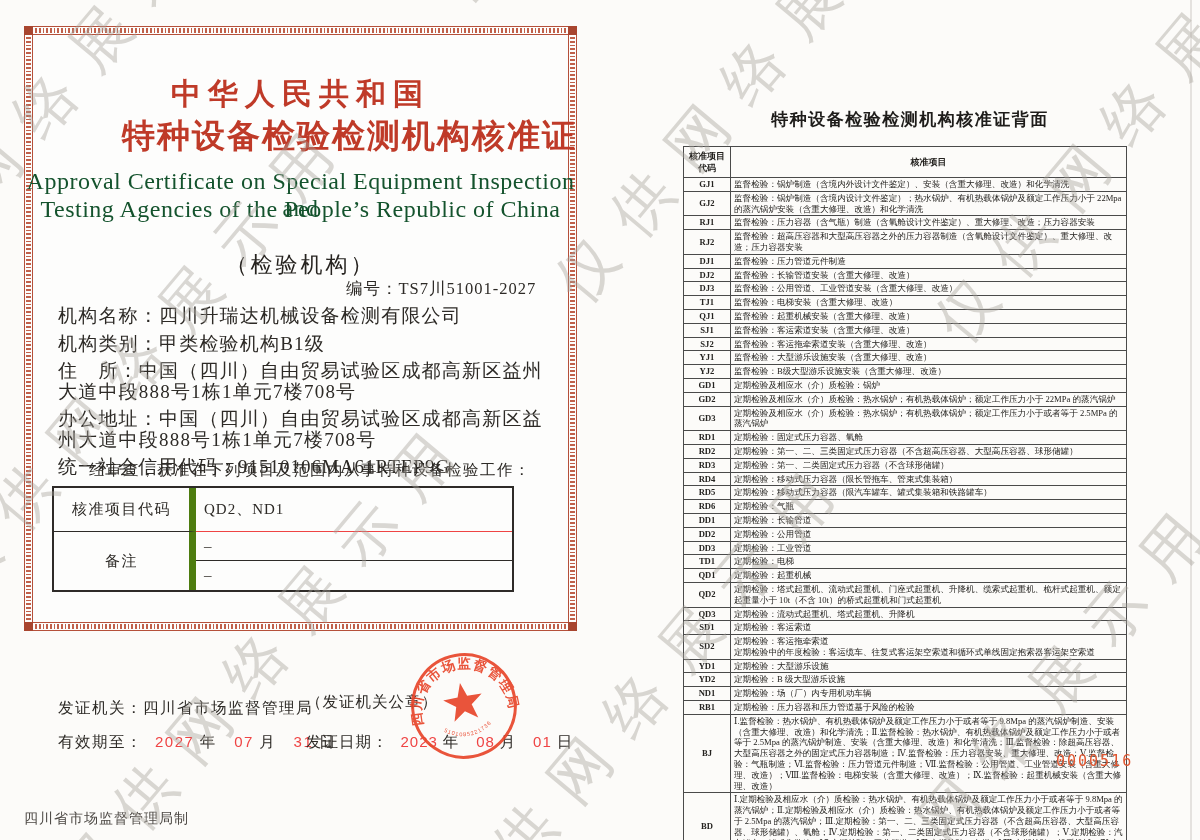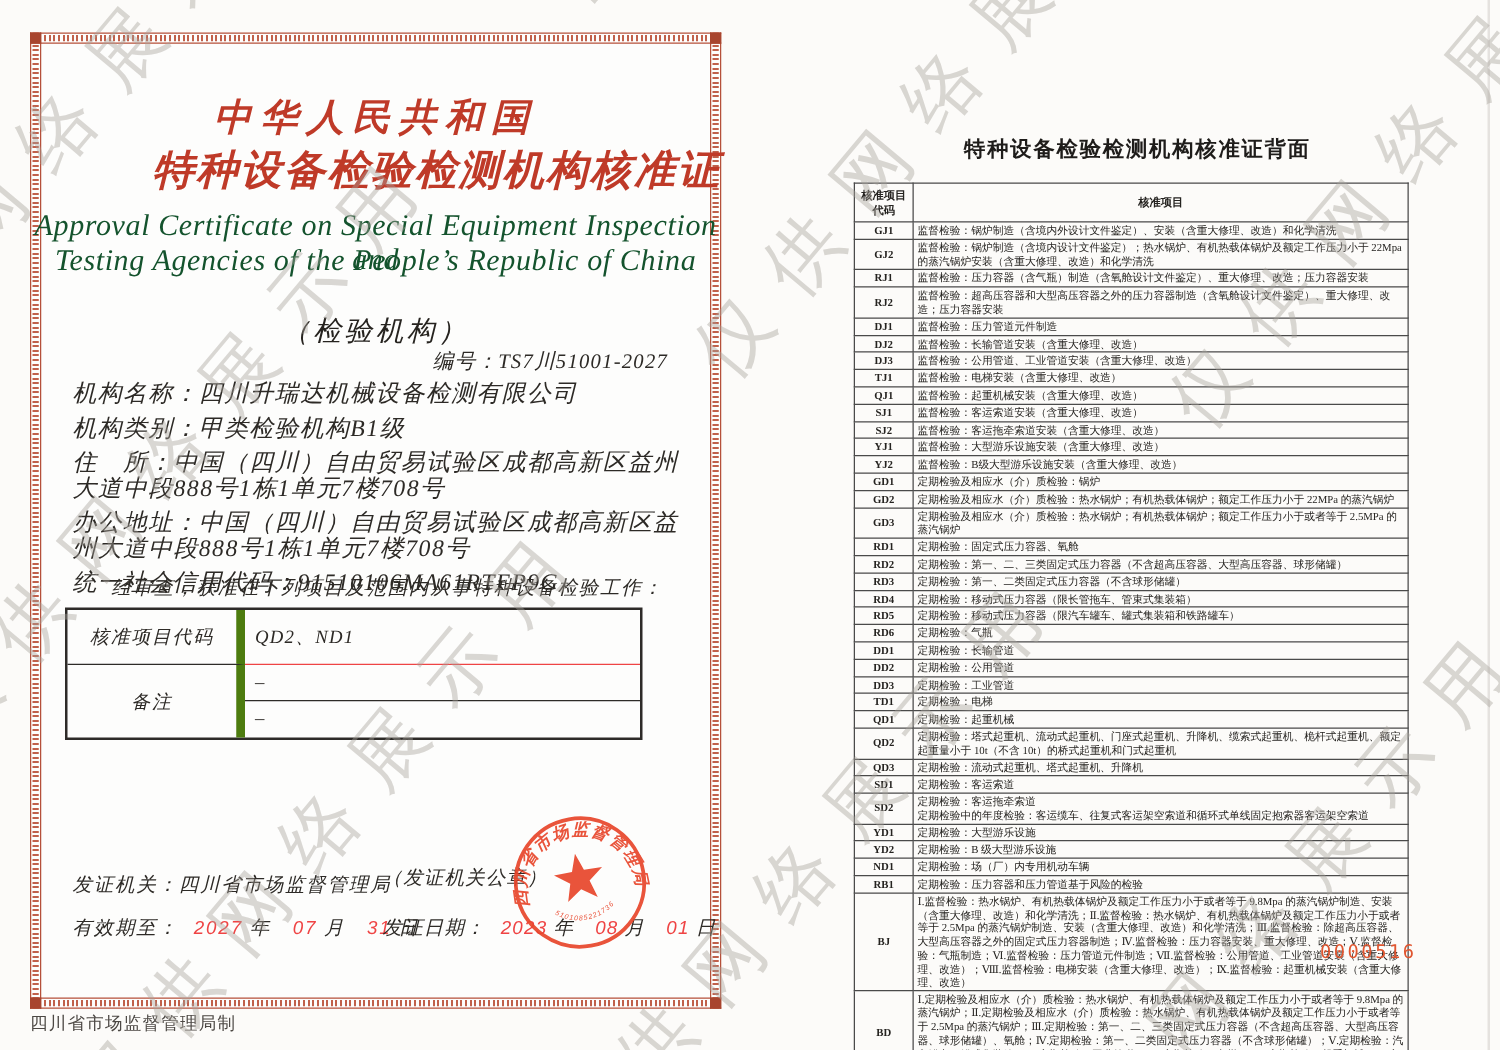--- a/index.html
+++ b/index.html
@@ -6,21 +6,21 @@
   .canvas{position:relative;width:1200px;height:840px;background:#fcfbf9;overflow:hidden;
           font-family:"Liberation Serif","DejaVu Serif",serif;color:#2d2a26;}
 
   
   .wm-layer{position:absolute;inset:0;z-index:6;pointer-events:none;}
   .wm-line{position:absolute;white-space:nowrap;font-size:60px;letter-spacing:26px;
            color:rgba(168,163,156,0.42);transform:rotate(-50deg);transform-origin:left top;
            font-family:"Liberation Serif","DejaVu Serif",serif;}
 
   
-  .front{position:absolute;left:24px;top:26px;width:553px;height:781px;z-index:2;background:#fdfdfc;font-style:italic;}
+  .front{position:absolute;left:24px;top:26px;width:553px;height:605px;z-index:2;background:#fdfdfc;}
   .mh,.mv,.mc{position:absolute;background-color:transparent;}
   .mh{left:0;right:0;height:9px;
       background:
         linear-gradient(#b5503a,#b5503a) 0 0/100% 1.4px no-repeat,
         linear-gradient(#b5503a,#b5503a) 0 100%/100% 1.4px no-repeat,
         repeating-linear-gradient(90deg,#c0604a 0 1.7px,rgba(0,0,0,0) 1.7px 3.8px,#c0604a 3.8px 5.4px,rgba(0,0,0,0) 5.4px 7.4px) 0 center/100% 5.4px no-repeat;}
   .mv{top:0;bottom:0;width:9px;
       background:
         linear-gradient(#b5503a,#b5503a) 0 0/1.4px 100% no-repeat,
         linear-gradient(#b5503a,#b5503a) 100% 0/1.4px 100% no-repeat,

